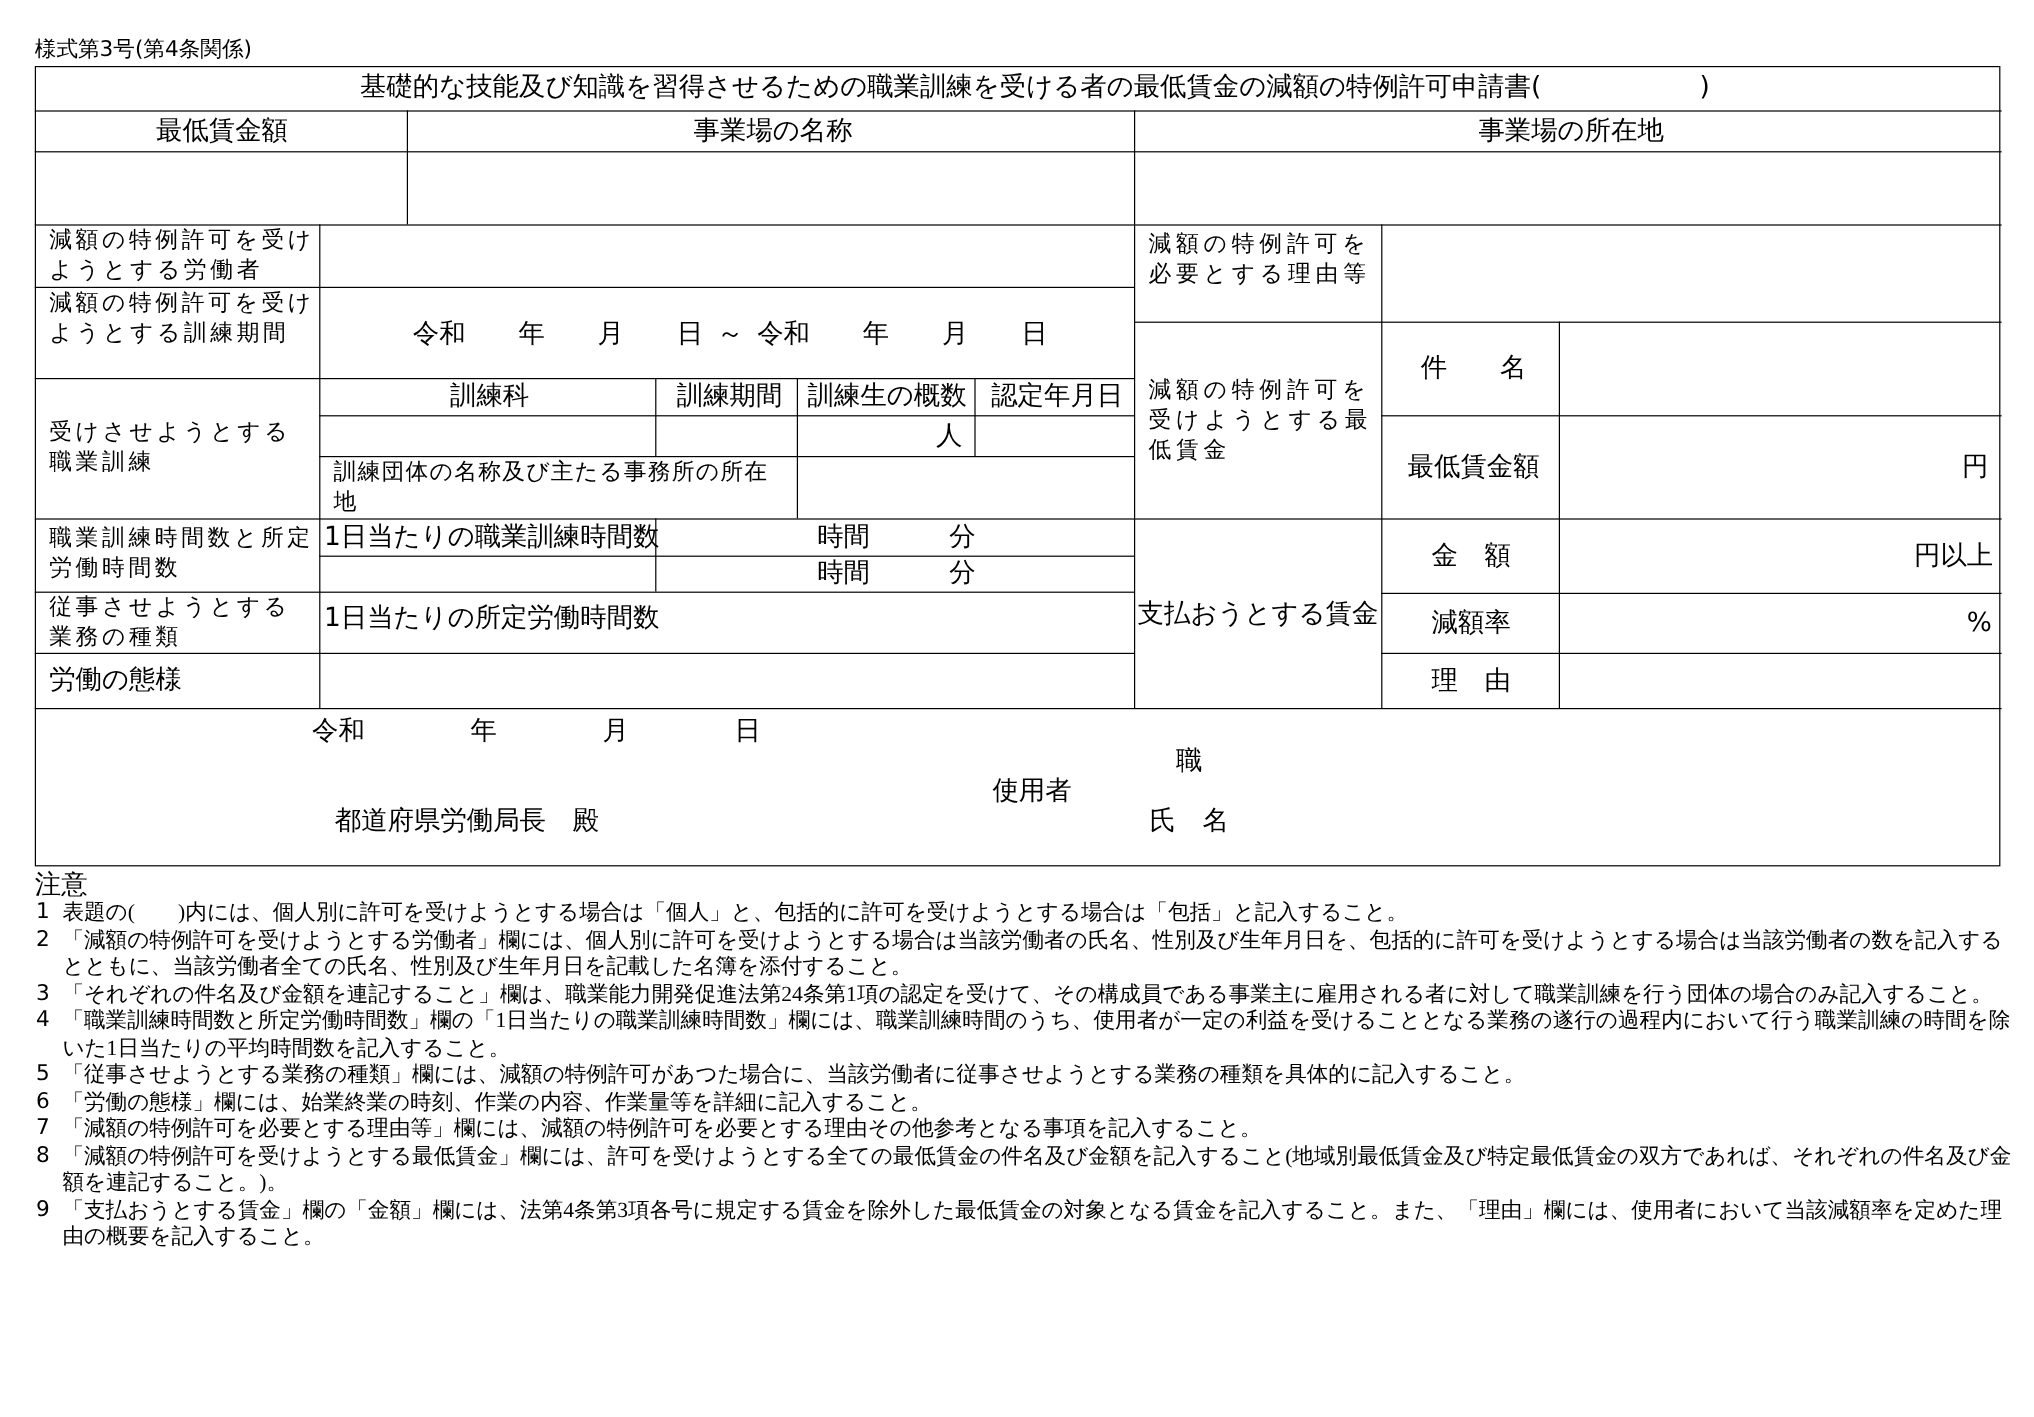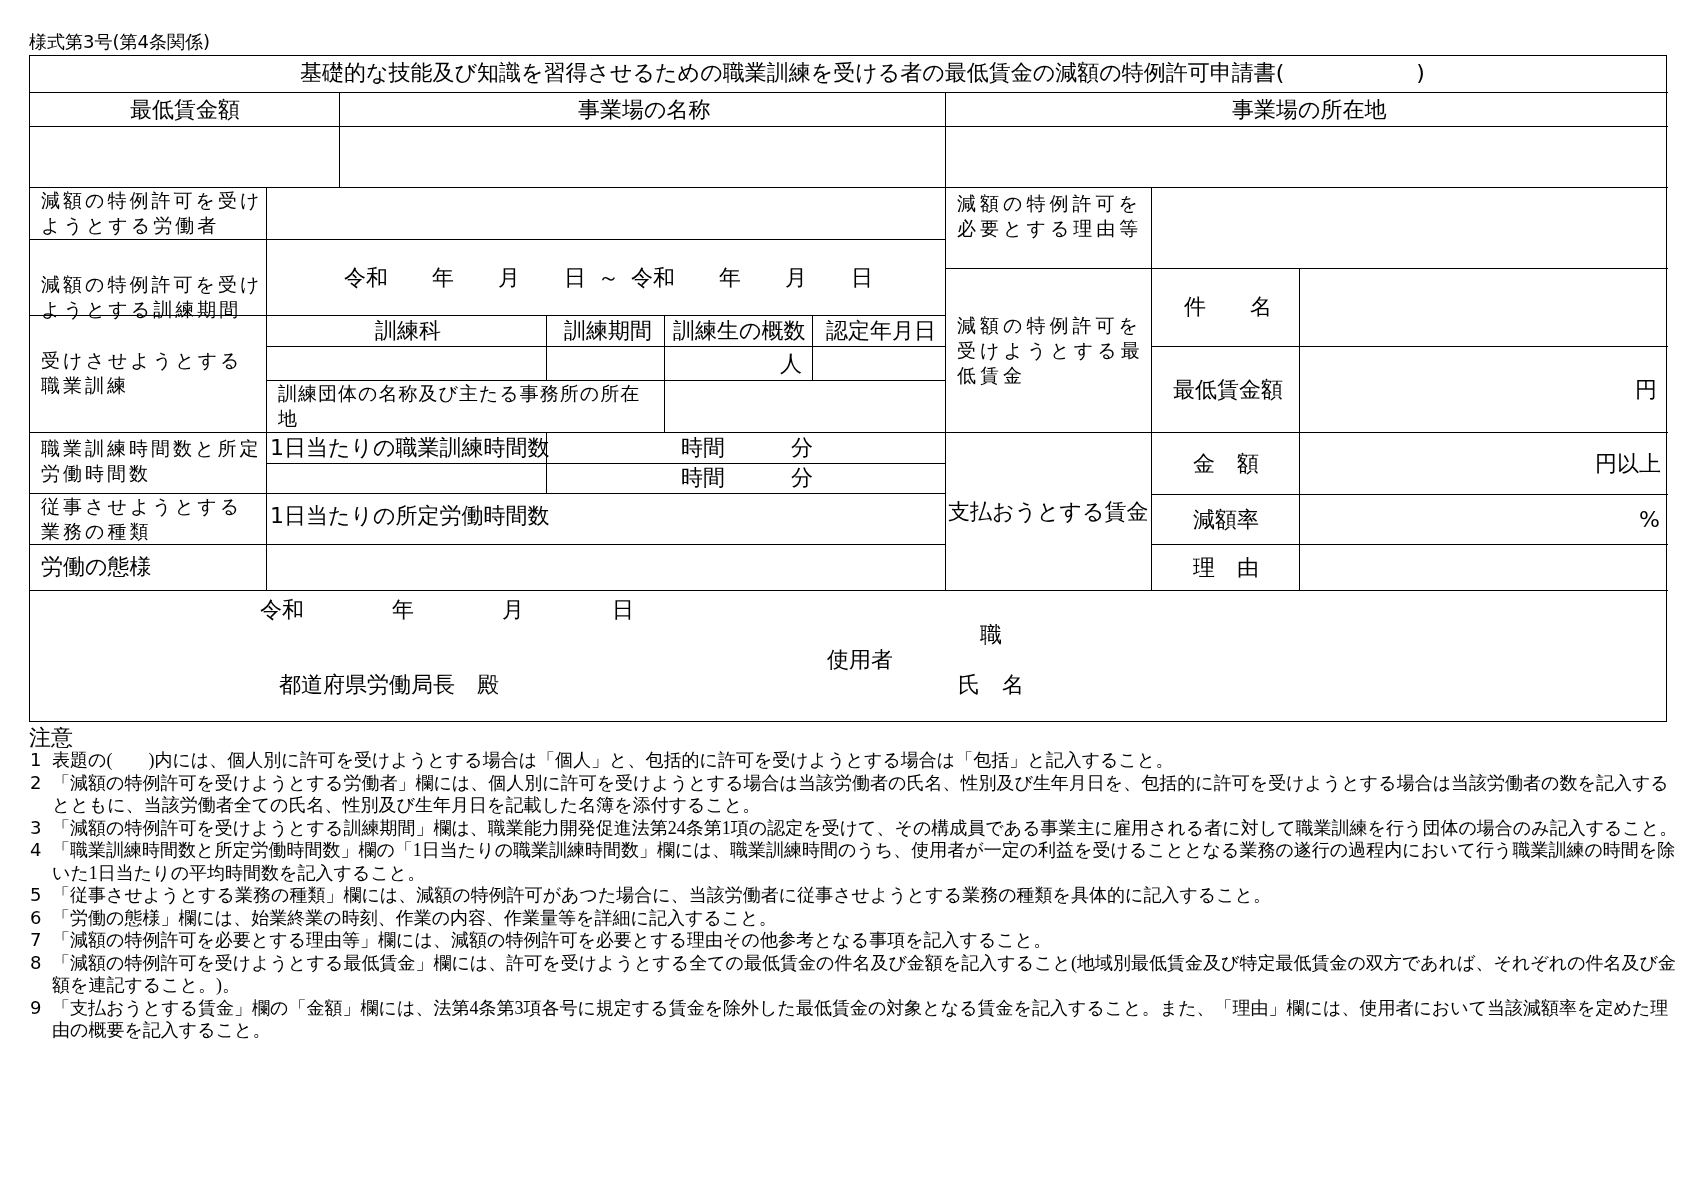--- a/index.html
+++ b/index.html
@@ -61,21 +61,21 @@
 <div class="t" style="left:578px;top:98px;">事業場の名称</div>
 <div class="t" style="left:1232px;top:98px;">事業場の所在地</div>
 
 <div class="cell" style="left:31px;top:128px;width:306px;height:57px;"></div>
 <div class="cell" style="left:341px;top:128px;width:602px;height:57px;"></div>
 <div class="cell" style="left:947px;top:128px;width:719px;height:57px;"></div>
 
 <div class="lbl" style="left:41px;top:188px;width:222px;white-space:normal;">減額の特例許可を受けようとする労働者</div>
 <div class="cell" style="left:268px;top:189px;width:675px;height:48px;"></div>
 
-<div class="lbl" style="left:41px;top:240px;width:222px;white-space:normal;margin-top:32px;">減額の特例許可を受けようとする訓練期間</div>
+<div class="lbl" style="left:41px;top:240px;width:222px;white-space:normal;">減額の特例許可を受けようとする訓練期間</div>
 <div class="t" style="left:344px;top:266px;word-spacing:6px;font-family:Liberation Serif, serif;">令和　　年　　月　　日 ～ 令和　　年　　月　　日</div>
 
 <div class="lbl" style="left:41px;top:348px;width:222px;white-space:normal;">受けさせようとする職業訓練</div>
 <div class="t" style="left:375px;top:319px;">訓練科</div>
 <div class="t" style="left:564px;top:319px;">訓練期間</div>
 <div class="t" style="left:673px;top:319px;">訓練生の概数</div>
 <div class="t" style="left:826px;top:319px;">認定年月日</div>
 <div class="cell" style="left:268px;top:348px;width:276px;height:30px;"></div>
 <div class="cell" style="left:548px;top:348px;width:114px;height:30px;"></div>
 <div class="t" style="left:780px;top:352px;">人</div>
@@ -125,21 +125,21 @@
   <div class="note">
       <span class="num">1</span>
       <span class="txt">表題の(　　)内には、個人別に許可を受けようとする場合は「個人」と、包括的に許可を受けようとする場合は「包括」と記入すること。</span>
     </div>
   <div class="note">
       <span class="num">2</span>
       <span class="txt">「減額の特例許可を受けようとする労働者」欄には、個人別に許可を受けようとする場合は当該労働者の氏名、性別及び生年月日を、包括的に許可を受けようとする場合は当該労働者の数を記入するとともに、当該労働者全ての氏名、性別及び生年月日を記載した名簿を添付すること。</span>
     </div>
   <div class="note">
       <span class="num">3</span>
-      <span class="txt">「減額の特例許可を受けようとする訓練期間」欄は、職業能力開発促進法第24条第1項の認定を受けて、その構成員である事業主に雇用される者に対して職業訓練を行う団体の場合のみ記入すること。</span>
+      <span class="txt">「それぞれの件名及び金額を連記すること」欄は、職業能力開発促進法第24条第1項の認定を受けて、その構成員である事業主に雇用される者に対して職業訓練を行う団体の場合のみ記入すること。</span>
     </div>
   <div class="note">
       <span class="num">4</span>
       <span class="txt">「職業訓練時間数と所定労働時間数」欄の「1日当たりの職業訓練時間数」欄には、職業訓練時間のうち、使用者が一定の利益を受けることとなる業務の遂行の過程内において行う職業訓練の時間を除いた1日当たりの平均時間数を記入すること。</span>
     </div>
   <div class="note">
       <span class="num">5</span>
       <span class="txt">「従事させようとする業務の種類」欄には、減額の特例許可があつた場合に、当該労働者に従事させようとする業務の種類を具体的に記入すること。</span>
     </div>
   <div class="note">

